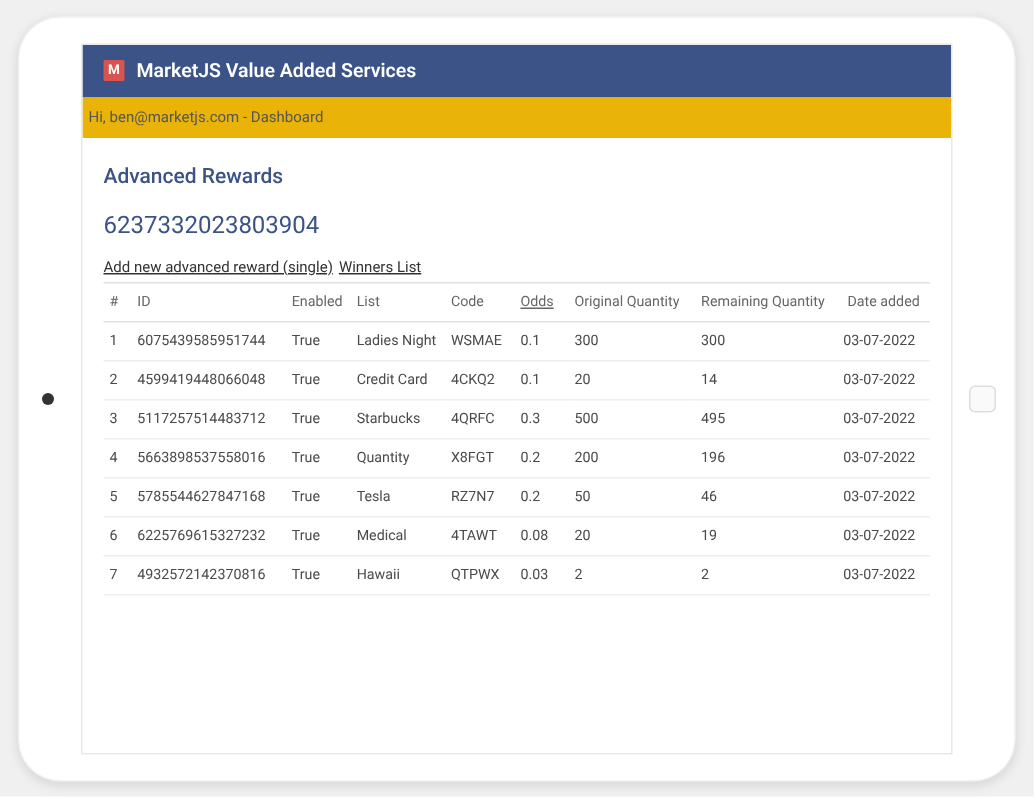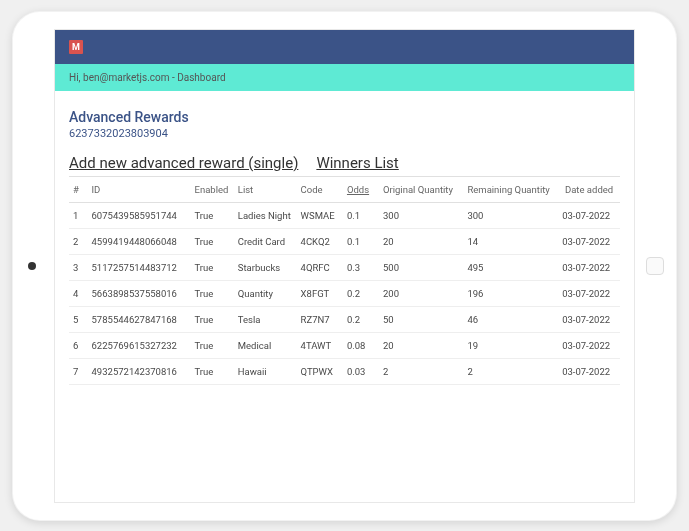--- a/index.html
+++ b/index.html
@@ -70,45 +70,45 @@
       font-size: 9px;
       font-weight: bold;
       color: #fff;
       border-radius: 1px;
     }
     .header-title {
       font-size: 13px;
       font-weight: 600;
     }
     .sub-header {
-      background: #5eead4;
-      padding: 8px 14px;
+      background: #eab308;
+      padding: 8px 4px;
       font-size: 10px;
       color: #555;
     }
     .content {
       padding: 18px 14px 10px 14px;
       flex: 1;
       overflow: auto;
     }
     .section-title {
       color: #3b5387;
       font-size: 14px;
       font-weight: 500;
-      margin-bottom: 2px;
+      margin-bottom: 14px;
     }
     .reward-id {
       color: #3b5387;
-      font-size: 11px;
+      font-size: 16px;
       margin-bottom: 14px;
     }
     .links-row {
       display: flex;
-      gap: 18px;
-      font-size: 15px;
+      gap: 4px;
+      font-size: 10px;
       margin-bottom: 4px;
     }
     .links-row span {
       text-decoration: underline;
       color: #333;
       cursor: pointer;
     }
     table {
       width: 100%;
       border-collapse: collapse;
@@ -142,20 +142,21 @@
 </head>
 <body>
 
 <div class="tablet">
   <div class="home-btn-left"></div>
   <div class="home-btn-right"></div>
   <div class="screen">
 
     <div class="header-bar">
       <div class="header-icon">M</div>
+      <div class="header-title">MarketJS Value Added Services</div>
     </div>
 
     <div class="sub-header">Hi, ben@marketjs.com - Dashboard</div>
 
     <div class="content">
       <div class="section-title">Advanced Rewards</div>
       <div class="reward-id">6237332023803904</div>
       <div class="links-row">
         <span>Add new advanced reward (single)</span>
         <span>Winners List</span>

